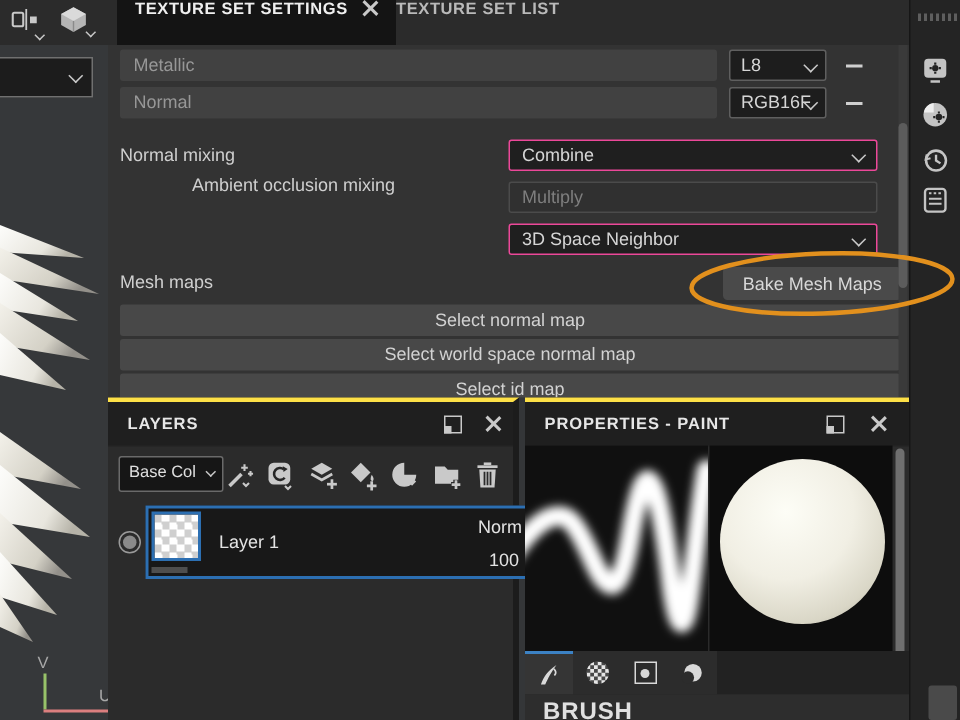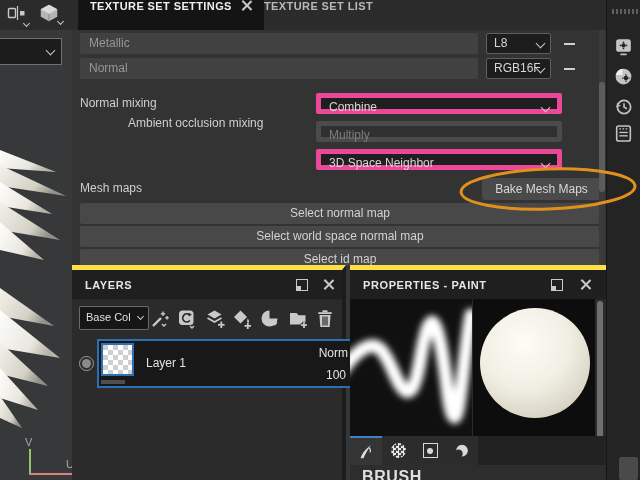--- a/index.html
+++ b/index.html
@@ -33,32 +33,32 @@
   .axis-u-line{position:absolute;width:46px;height:2px;background:#dc7f7f;}
   
   .settings{position:absolute;left:72px;top:30px;width:534px;height:235px;background:#333333;overflow:hidden;}
   .field{position:absolute;left:8px;width:398px;height:21px;background:#414141;border-radius:2px;
     font-size:12px;line-height:21px;color:#979797;padding-left:9px;box-sizing:border-box;}
   .fmt{position:absolute;left:414px;width:65px;height:21px;background:#1d1d1d;border:1px solid #5f5f5f;border-radius:2px;
     box-sizing:border-box;font-size:12px;line-height:19px;color:#d6d6d6;padding-left:7px;}
   .fmt .chev{position:absolute;right:6px;top:6px;}
   .rm{position:absolute;left:489px;width:16px;height:21px;display:flex;align-items:center;justify-content:center;cursor:pointer;}
   .slabel{position:absolute;left:8px;font-size:12px;color:#cfcfcf;line-height:21px;}
-  .dd{position:absolute;left:244px;width:246px;height:21px;background:#1f1f1f;border:5px solid #ec4899;border-radius:2px;
+  .dd{position:absolute;left:267px;width:246px;height:21px;background:#1f1f1f;border:1px solid #ec4899;border-radius:2px;
     box-sizing:border-box;font-size:12px;line-height:19px;color:#d6d6d6;padding-left:8px;}
   .dd .chev{position:absolute;right:8px;top:6px;}
   .dd.disabled{background:#303030;border-color:#4b4b4b;color:#7e7e7e;}
   .bakebtn{position:absolute;left:410px;top:148px;width:119px;height:22px;background:#4a4a4a;border-radius:3px;
     font-size:12px;line-height:22px;text-align:center;color:#d8d8d8;cursor:pointer;}
   .selbtn{position:absolute;left:8px;width:520px;height:21px;background:#484848;border-radius:2px;
     font-size:12px;line-height:21px;text-align:center;color:#d2d2d2;cursor:pointer;}
   .sb-track{position:absolute;left:527px;top:0;width:6px;height:235px;background:#3a3a3a;}
   .sb-thumb{position:absolute;left:0;top:52px;width:6px;height:110px;background:#5c5c5c;border-radius:3px;}
   
-  .panel{position:absolute;top:265px;height:215px;background:#2b2b2b;border-top:5px solid #fde047;box-sizing:border-box;}
+  .panel{position:absolute;top:265px;height:215px;background:#2b2b2b;border-top:3px solid #fde047;box-sizing:border-box;}
   .panel-header{position:relative;height:29px;background:#1f1f1f;border-bottom:1px solid #262626;}
   .panel-title{position:absolute;left:13px;top:9px;font-size:11px;font-weight:bold;letter-spacing:.6px;color:#e6e6e6;}
   .ph-btn{position:absolute;top:9px;cursor:pointer;}
   .layers{left:72px;width:274px;border-right:4px solid #1c1c1c;}
   .props{left:350px;width:256px;text-align:right;}
   
   .ltb{position:relative;height:36px;}
   .blend-sel{position:absolute;left:7px;top:6px;width:70px;height:24px;background:#161616;border:1px solid #6a6a6a;
     box-sizing:border-box;border-radius:2px;}
   .blend-sel .txt{position:absolute;left:6px;top:4px;width:44px;overflow:hidden;white-space:nowrap;font-size:11px;color:#e0e0e0;}

